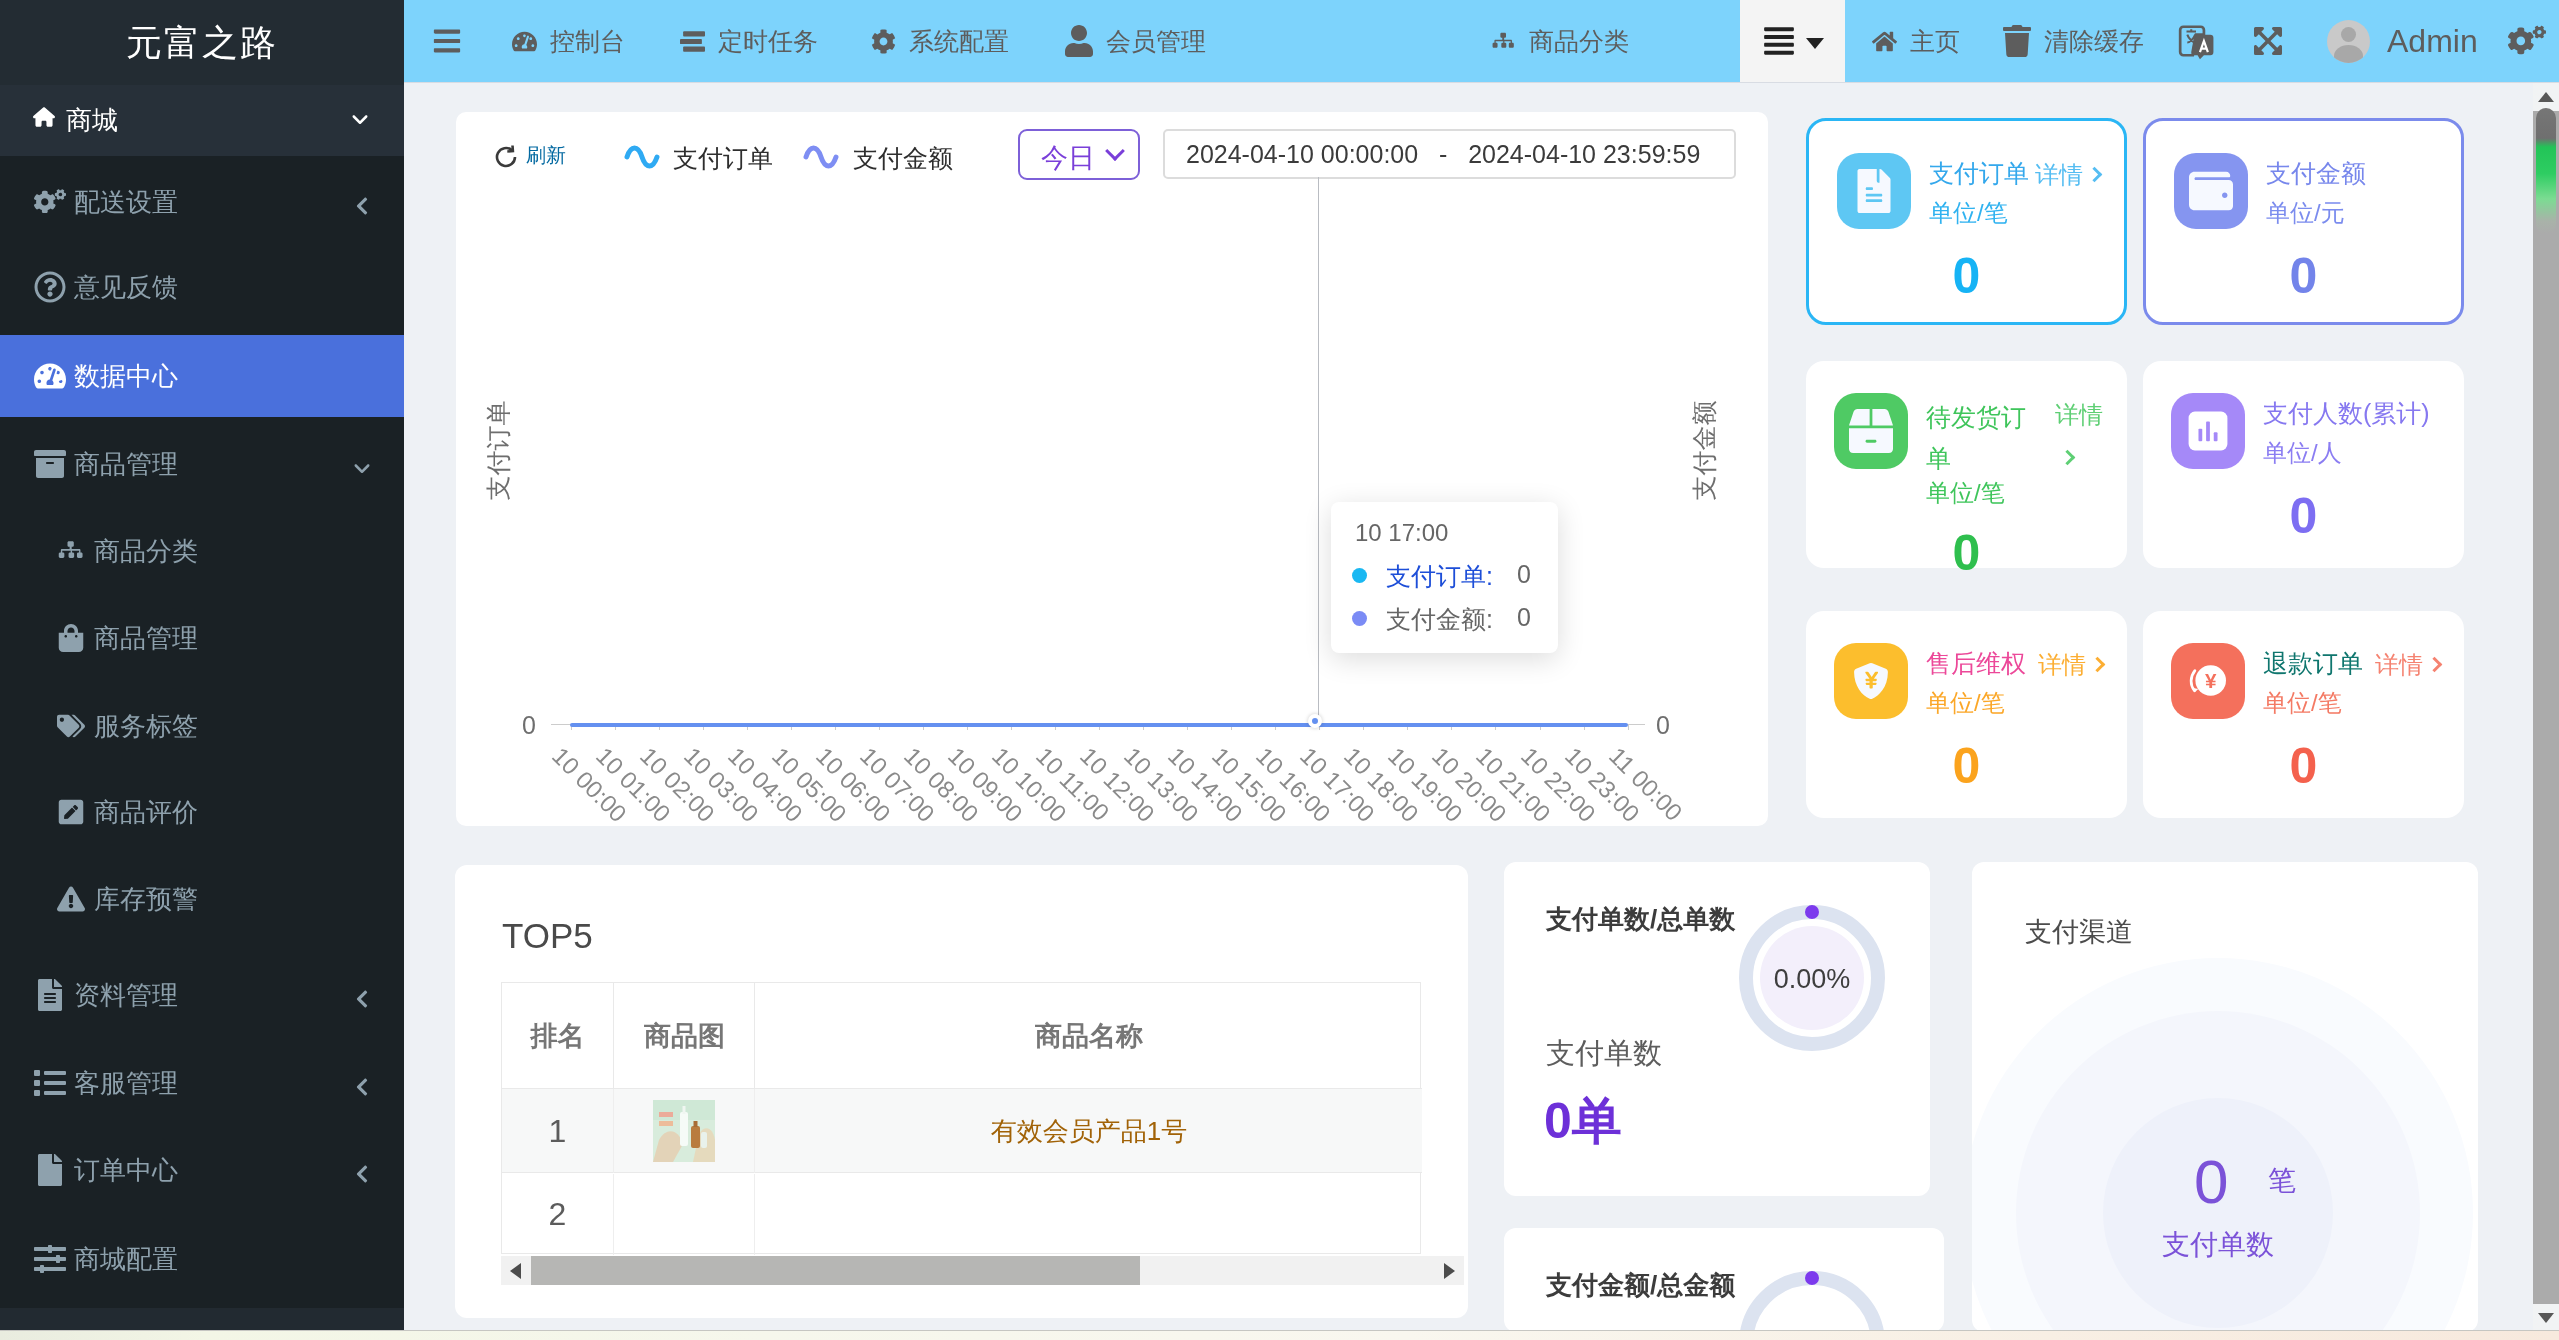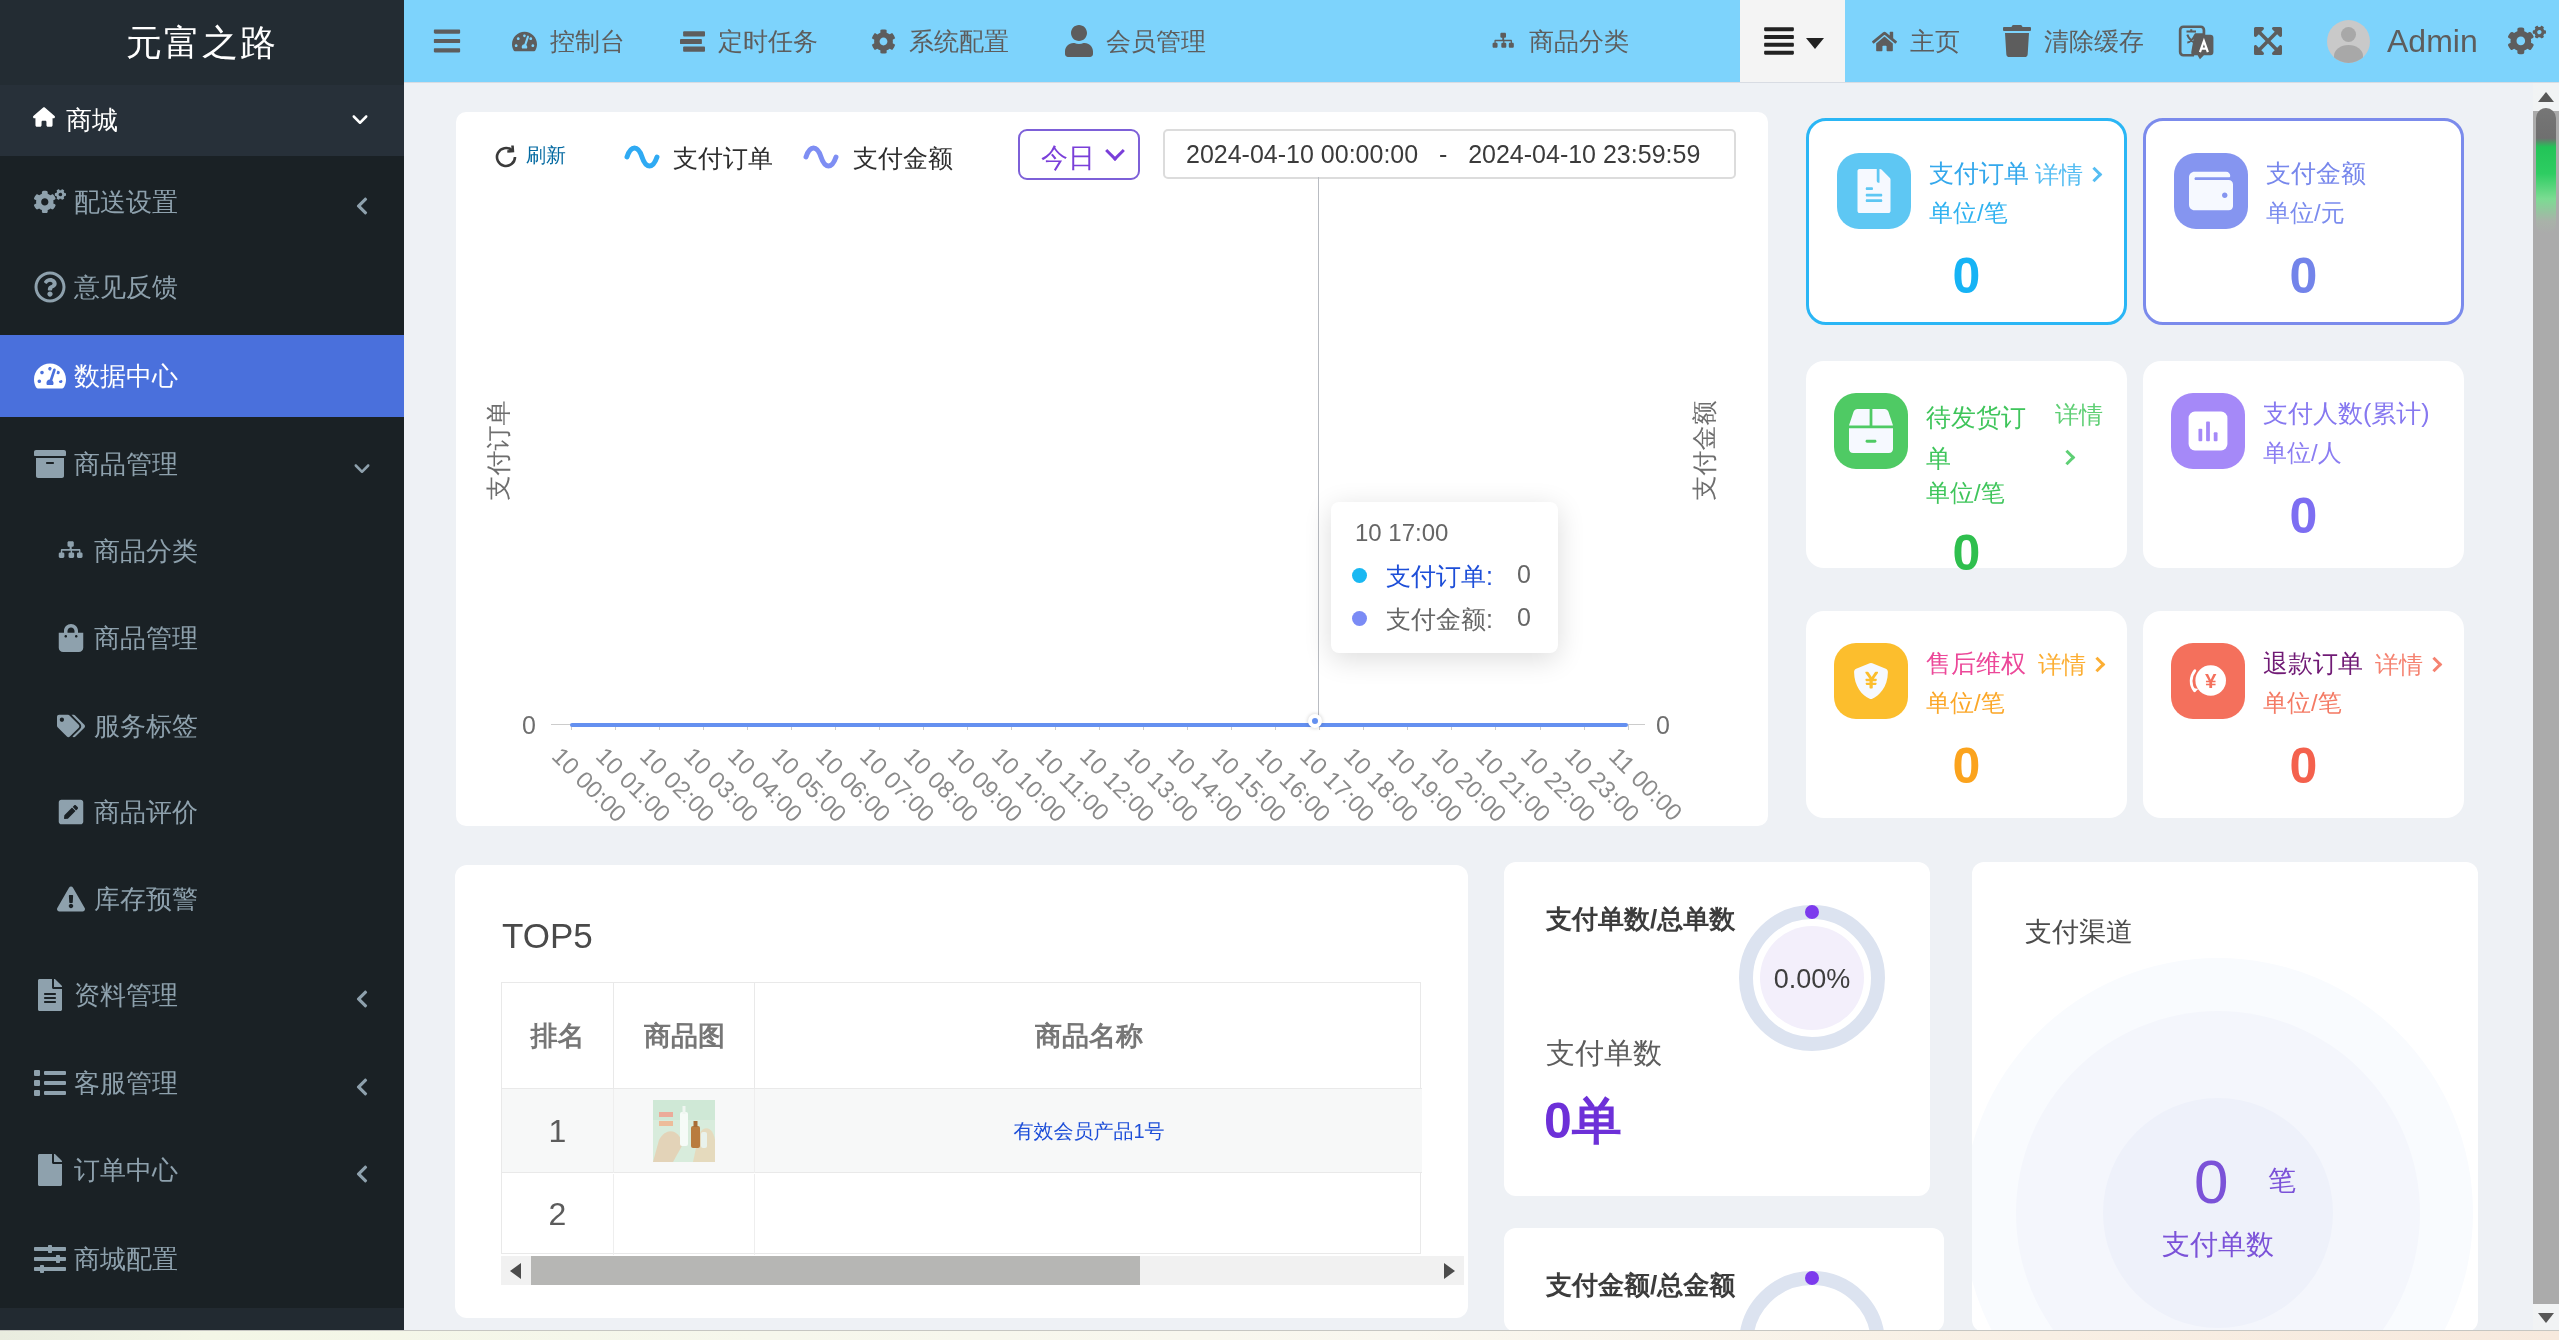--- a/index.html
+++ b/index.html
@@ -400,41 +400,41 @@
 
   <div class="stat" style="left:2143px;top:611px;">
     <div class="ibox" style="background:#f4705c;">
       <svg viewBox="0 0 512 512" style="width:46px;height:46px;">
           <circle cx="286" cy="250" r="170" fill="#fff"></circle>
           <text x="286" y="330" text-anchor="middle" font-size="230" font-weight="bold" fill="#f4705c" font-family="Liberation Sans">¥</text>
           <path d="M110 140 C 55 210, 55 300, 105 365" fill="none" stroke="#fff" stroke-width="30" stroke-linecap="round"></path>
           <path d="M75 330 l34 52 l38 -36 z" fill="#fff"></path>
         </svg>
     </div>
-    <div class="title" style="color:#701a75;">退款订单</div>
+    <div class="title" style="color:#0f766e;">退款订单</div>
     <div class="detail" style="color:#f58270;">详情<span style="display:inline-block;width:11px;height:11px;border-top:3px solid #f58270;border-right:3px solid #f58270;transform:rotate(45deg);margin-left:6px;margin-bottom:3px;"></span></div>
     <div class="unit" style="color:#f47a64;">单位/笔</div>
     <div class="num" style="top:126px;color:#f4614d;">0</div>
   </div>
 </div>
 
 <div id="bottom">
 
   <div class="card" style="left:455px;top:865px;width:1013px;height:453px;border-radius:12px;">
     <div style="position:absolute;left:47px;top:51px;font-size:35px;color:#4a4a4a;">TOP5</div>
     <div style="position:absolute;left:46px;top:117px;width:920px;height:272px;border:1px solid #e9e9e9;">
       <div style="position:absolute;left:0;top:0;width:920px;height:106px;border-bottom:1px solid #e9e9e9;">
         <div style="position:absolute;left:0;top:0;width:112px;height:106px;border-right:1px solid #e9e9e9;text-align:center;line-height:106px;font-weight:bold;font-size:27px;color:#767676;">排名</div>
         <div style="position:absolute;left:254px;top:0;width:666px;height:106px;text-align:center;line-height:106px;font-weight:bold;font-size:27px;color:#767676;">商品名称</div>
         <div style="position:absolute;left:113px;top:0;width:140px;height:106px;border-right:1px solid #e9e9e9;text-align:center;line-height:106px;font-weight:bold;font-size:27px;color:#767676;">商品图</div>
       </div>
       <div style="position:absolute;left:0;top:106px;width:920px;height:84px;background:#f7f8f8;border-bottom:1px solid #e9e9e9;">
         <div style="position:absolute;left:0;top:0;width:112px;height:84px;border-right:1px solid #eee;text-align:center;line-height:84px;font-size:32px;color:#5c5c5c;">1</div>
         <div style="position:absolute;left:113px;top:0;width:140px;height:84px;border-right:1px solid #eee;"></div>
-        <div style="position:absolute;left:254px;top:0;width:666px;height:84px;text-align:center;line-height:84px;font-size:20px;color:#1d4ed8;">有效会员产品1号</div>
+        <div style="position:absolute;left:254px;top:0;width:666px;height:84px;text-align:center;line-height:84px;font-size:26px;color:#a16207;">有效会员产品1号</div>
         <svg style="position:absolute;left:151px;top:11px;" width="62" height="62" viewBox="0 0 62 62">
           <rect width="62" height="62" fill="#d8ecdc"></rect>
           <rect x="0" y="0" width="62" height="20" fill="#cfe8d6"></rect>
           <path d="M6 40 C14 26, 26 30, 30 44 L20 62 L0 62 Z" fill="#e8c9a8" opacity="0.7"></path>
           <path d="M46 34 C52 24, 60 28, 62 40 L62 62 L40 62 Z" fill="#eecfa9" opacity="0.6"></path>
           <rect x="27" y="12" width="8" height="34" rx="2" fill="#f6fbf7"></rect>
           <rect x="29.5" y="6" width="3" height="8" fill="#f0f6f1"></rect>
           <rect x="38" y="26" width="9" height="22" rx="2" fill="#b97c3e"></rect>
           <rect x="40.5" y="21" width="4" height="6" fill="#a86c34"></rect>
           <rect x="48" y="32" width="6" height="16" rx="2" fill="#e9f2ec"></rect>

